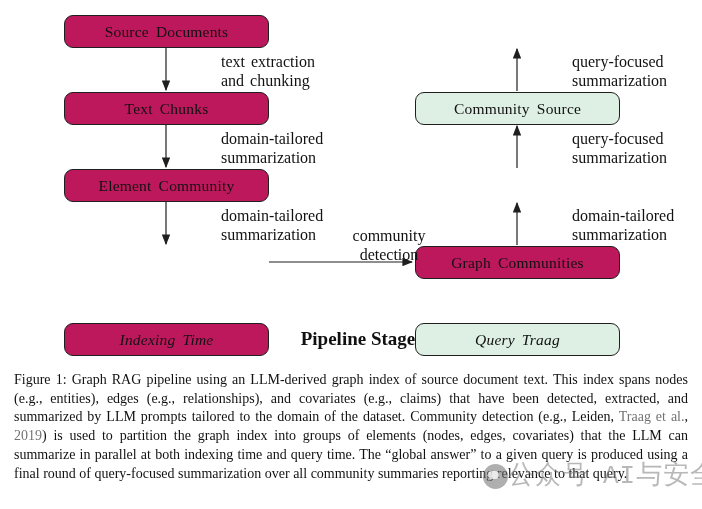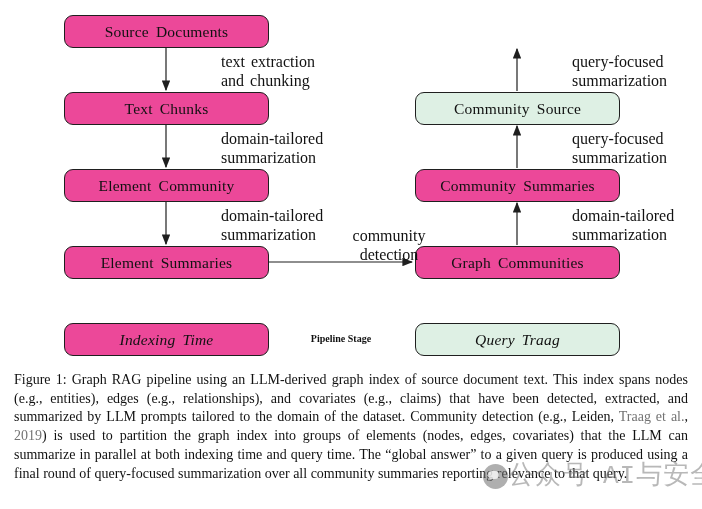--- a/index.html
+++ b/index.html
@@ -3,35 +3,35 @@
 <meta charset="utf-8">
 <style>
   html,body{margin:0;padding:0;background:#ffffff;}
   .page{position:relative;width:702px;height:509px;background:#ffffff;overflow:hidden;
         font-family:"Liberation Serif", serif;color:#111;}
   .diagram{position:absolute;left:0;top:0;width:702px;height:370px;}
   .arrows{position:absolute;left:0;top:0;}
   .node{position:absolute;width:203px;height:31px;border:1.4px solid #1f1f1f;border-radius:9px;
         display:flex;align-items:center;justify-content:center;
         font-size:15.5px;word-spacing:3px;letter-spacing:.2px;}
-  .fill-index{background:#ec4899;}
+  .fill-index{background:#be185d;}
   .fill-query{background:#def0e4;}
   .colL{left:64px;}
   .colR{left:415px;}
   .r1{top:15px;} .r2{top:92px;} .r3{top:169px;} .r4{top:246px;} .r5{top:323px;}
   .edgelabel{position:absolute;font-size:16px;line-height:19px;white-space:pre-line;
              word-spacing:2px;margin-left:48px;}
   .elL{left:173px;}
   .elR{left:524px;}
   .e1{top:52px;} .e2{top:129px;} .e3{top:206px;}
   .elC{left:276px;top:226px;width:130px;text-align:center;}
   .legend-italic{font-style:italic;}
   .stage-label{position:absolute;left:270px;top:323px;width:142px;height:31px;
                display:flex;align-items:center;justify-content:center;
-               font-weight:bold;font-size:10px;}
+               font-weight:bold;font-size:19px;padding-left:17px;}
   .caption{position:absolute;left:14px;top:371px;width:674px;margin:0;
            font-size:14px;line-height:18.7px;text-align:justify;}
   .cite{color:#737373;text-decoration:none;cursor:pointer;}
   .watermark{position:absolute;left:483px;top:464px;display:flex;align-items:center;
              pointer-events:none;}
   .wm-icon{width:25px;height:25px;border-radius:50%;background:rgba(110,110,110,.55);
            position:relative;flex:0 0 auto;}
   .wm-icon:after{content:"";position:absolute;left:5px;top:7px;width:11px;height:8px;
            border-radius:4px;background:rgba(255,255,255,.75);}
   .wm-text{font-family:Liberation Mono, monospace;font-size:26px;line-height:25px;
@@ -59,24 +59,22 @@
       <line x1="517" y1="245" x2="517" y2="203" stroke="#1f1f1f" stroke-width="1.2" marker-end="url(#ah)"></line>
       <line x1="517" y1="168" x2="517" y2="126" stroke="#1f1f1f" stroke-width="1.2" marker-end="url(#ah)"></line>
       <line x1="517" y1="91" x2="517" y2="49" stroke="#1f1f1f" stroke-width="1.2" marker-end="url(#ah)"></line>
 
       <line x1="269" y1="262" x2="412" y2="262" stroke="#1f1f1f" stroke-width="1.2" marker-end="url(#ah)"></line>
     </svg>
 
     <div class="node colL r1 fill-index">Source Documents</div>
     <div class="node colL r2 fill-index">Text Chunks</div>
     <div class="node colL r3 fill-index">Element Community</div>
-    <div class="node colL r4 fill-index">Element Summaries</div>
 
     <div class="node colR r2 fill-query">Community Source</div>
-    <div class="node colR r3 fill-index">Community Summaries</div>
     <div class="node colR r4 fill-index">Graph Communities</div>
 
     <div class="edgelabel elL e1">text extraction
 and chunking</div>
     <div class="edgelabel elL e2">domain-tailored
 summarization</div>
     <div class="edgelabel elL e3">domain-tailored
 summarization</div>
 
     <div class="edgelabel elR e1">query-focused

